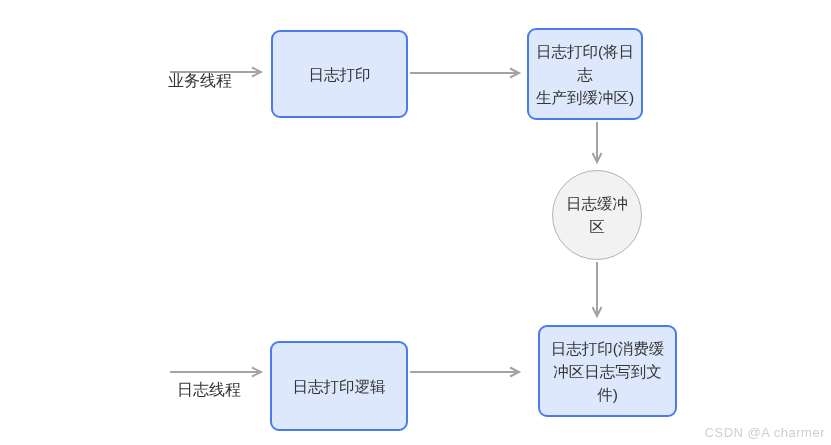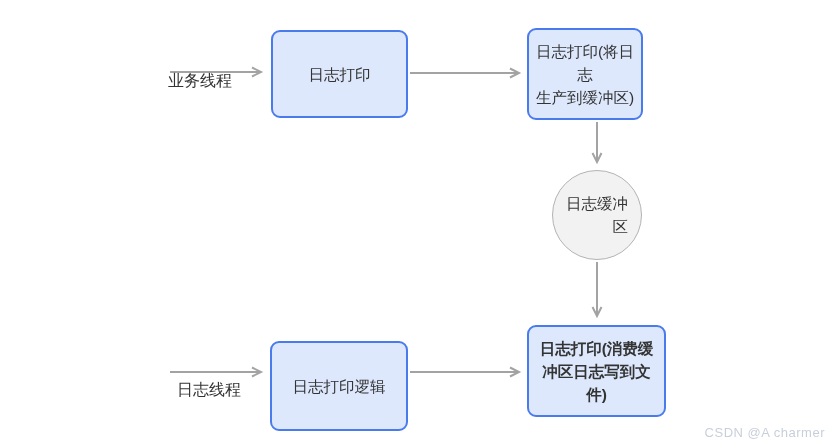--- a/index.html
+++ b/index.html
@@ -84,26 +84,26 @@
     <line x1="410" y1="372" x2="518" y2="372" marker-end="url(#ah)"></line>
   </svg>
 
   <div class="thread-label" style="left:168px; top:33px;">业务线程</div>
 
   <div class="node box" style="left:271px; top:30px; width:137px; height:88px;">日志打印</div>
 
   <div class="node box" style="left:527px; top:28px; width:116px; height:92px;">日志打印(将日志
 生产到缓冲区)</div>
 
-  <div class="node circle" style="left:552px; top:170px; width:90px; height:90px;text-align:right;">日志缓冲
+  <div class="node circle" style="left:552px; top:170px; width:90px; height:90px;">日志缓冲
 区</div>
 
   <div class="thread-label" style="left:177px; top:342px;">日志线程</div>
 
   <div class="node box" style="left:270px; top:325px; width:138px; height:90px;margin-top:16px;">日志打印逻辑</div>
 
-  <div class="node box" style="left:527px; top:325px; width:139px; height:92px;font-weight:bold;">日志打印(消费缓
+  <div class="node box" style="left:538px; top:325px; width:139px; height:92px;">日志打印(消费缓
 冲区日志写到文
 件)</div>
 
   <div class="watermark">CSDN @A charmer</div>
 
 </div>
 
 </body></html>

